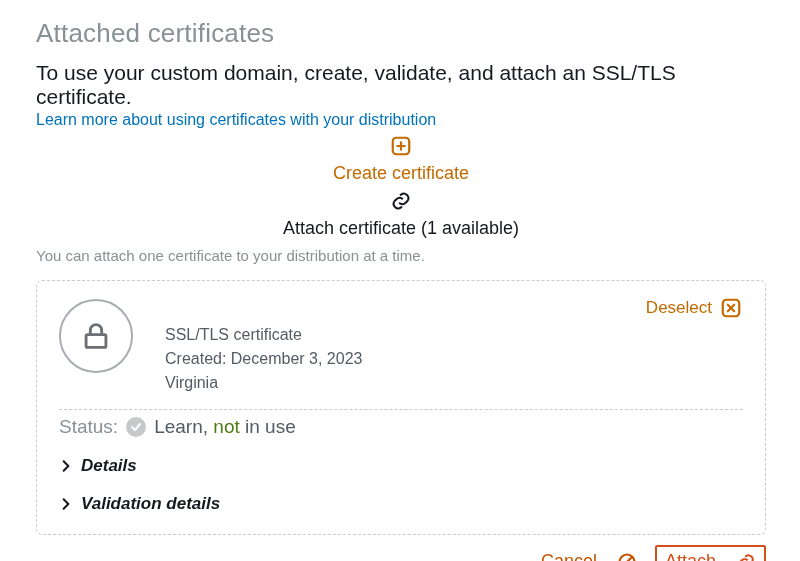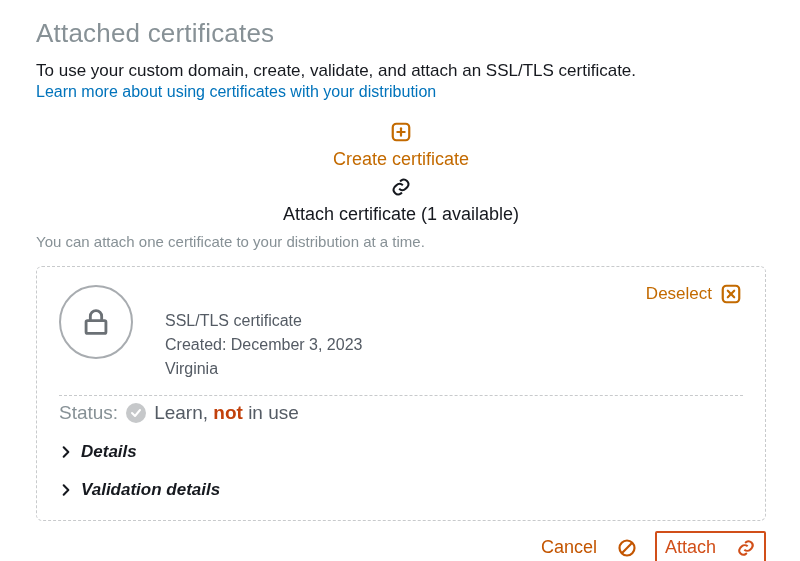--- a/index.html
+++ b/index.html
@@ -20,22 +20,22 @@
     font-family:"Amazon Ember","Helvetica Neue",Arial,sans-serif;
     width:800px;height:561px;
     color:var(--text-primary);
     -webkit-font-smoothing:antialiased;
   }
   .wrap{padding:18px 34px 16px 36px;}
   h1.page-title{
     font-size:26px;font-weight:400;color:var(--text-tertiary);
     margin:0 0 12px 0;letter-spacing:.2px;
   }
-  .intro{font-size:17px;color:var(--text-primary);margin:0 0 2px 0;}
-  .learn-link{font-size:16px;color:var(--link);text-decoration:none;display:inline-block;margin-bottom:14px;cursor:pointer;}
+  .intro{font-size:21px;color:var(--text-primary);margin:0 0 2px 0;}
+  .learn-link{font-size:16px;color:var(--link);text-decoration:none;display:inline-block;margin-bottom:0;cursor:pointer;}
   .action-row{display:flex;align-items:center;gap:6px;margin:6px 0;font-size:18px;flex-direction:column;}
   .action-row.create{color:var(--accent);}
   .action-row.create .act-label{cursor:pointer;}
   .action-row.attach-label{color:var(--text-primary);}
   .icon-box{display:inline-flex;align-items:center;justify-content:center;}
   .hint{color:var(--text-tertiary);font-size:15px;margin:8px 0 16px 0;}
   .card{
     border:1.5px dashed var(--border-dashed);
     border-radius:6px;
     padding:18px 22px 20px 22px;
@@ -54,21 +54,21 @@
     color:var(--accent);font-size:17px;font-weight:500;cursor:pointer;
   }
   hr.sep{border:none;border-top:1.5px dashed var(--border-dashed);margin:14px 0 6px 0;}
   .status-line{display:flex;align-items:center;gap:8px;font-size:19px;color:var(--text-tertiary);}
   .status-line .status-label{color:var(--text-tertiary);}
   .status-badge{
     width:20px;height:20px;border-radius:50%;
     background:var(--badge-bg);display:inline-flex;align-items:center;justify-content:center;
   }
   .status-text{color:var(--text-secondary);}
-  .status-text strong{font-weight:700;color:#c2410c;}
+  .status-text strong{font-weight:400;color:#4d7c0f;}
   .expander{display:flex;align-items:center;gap:8px;font-size:17px;font-weight:700;color:var(--text-primary);margin-top:18px;cursor:pointer;font-style:italic;}
   .expander .chev{flex:0 0 auto;}
   .footer{
     display:flex;justify-content:flex-end;align-items:center;gap:10px;
     margin-top:10px;
   }
   .btn{
     display:inline-flex;align-items:center;gap:20px;
     font-size:18px;padding:4px 6px;border-radius:2px;
     color:var(--accent-strong);cursor:pointer;border:2px solid transparent;

